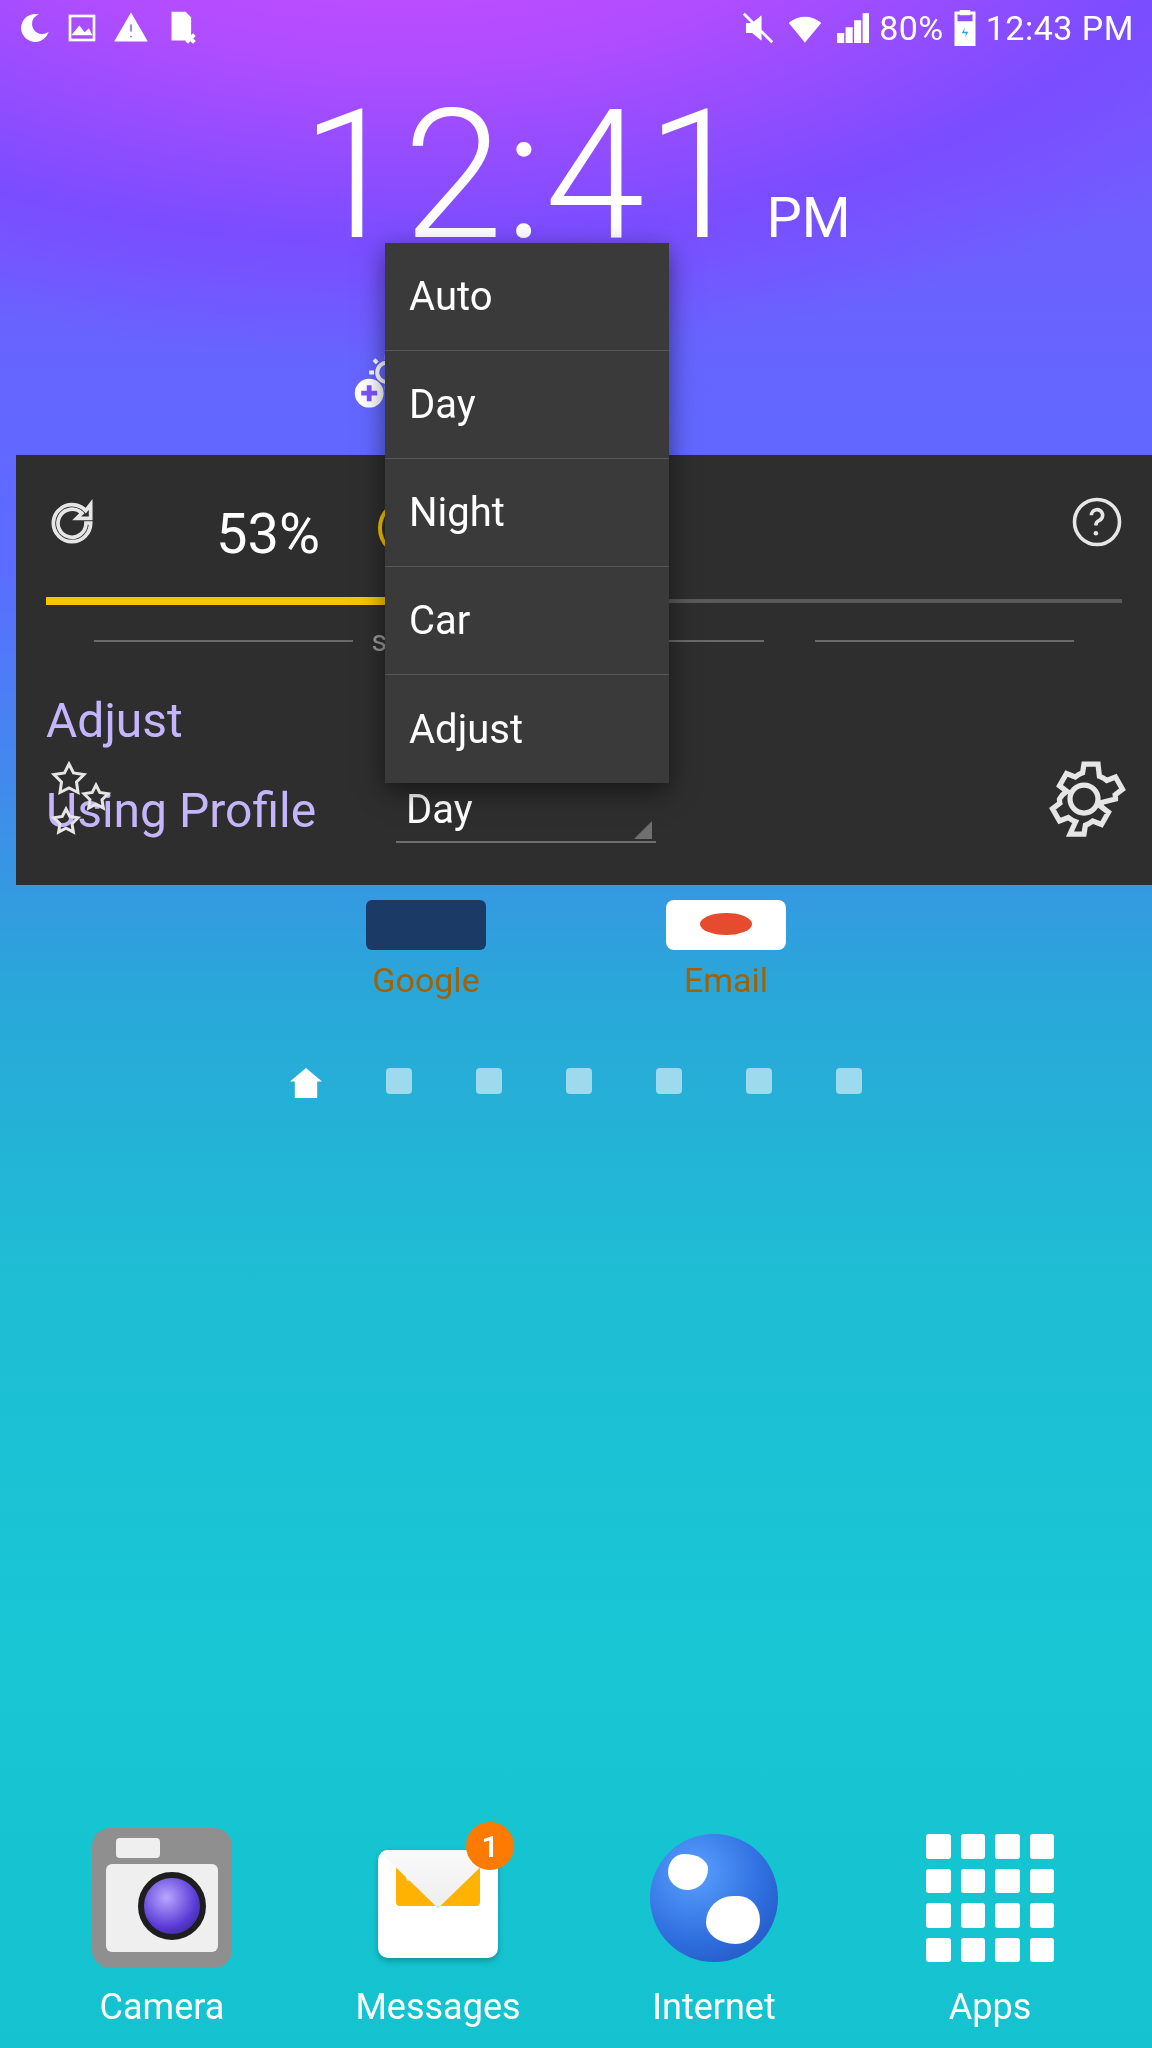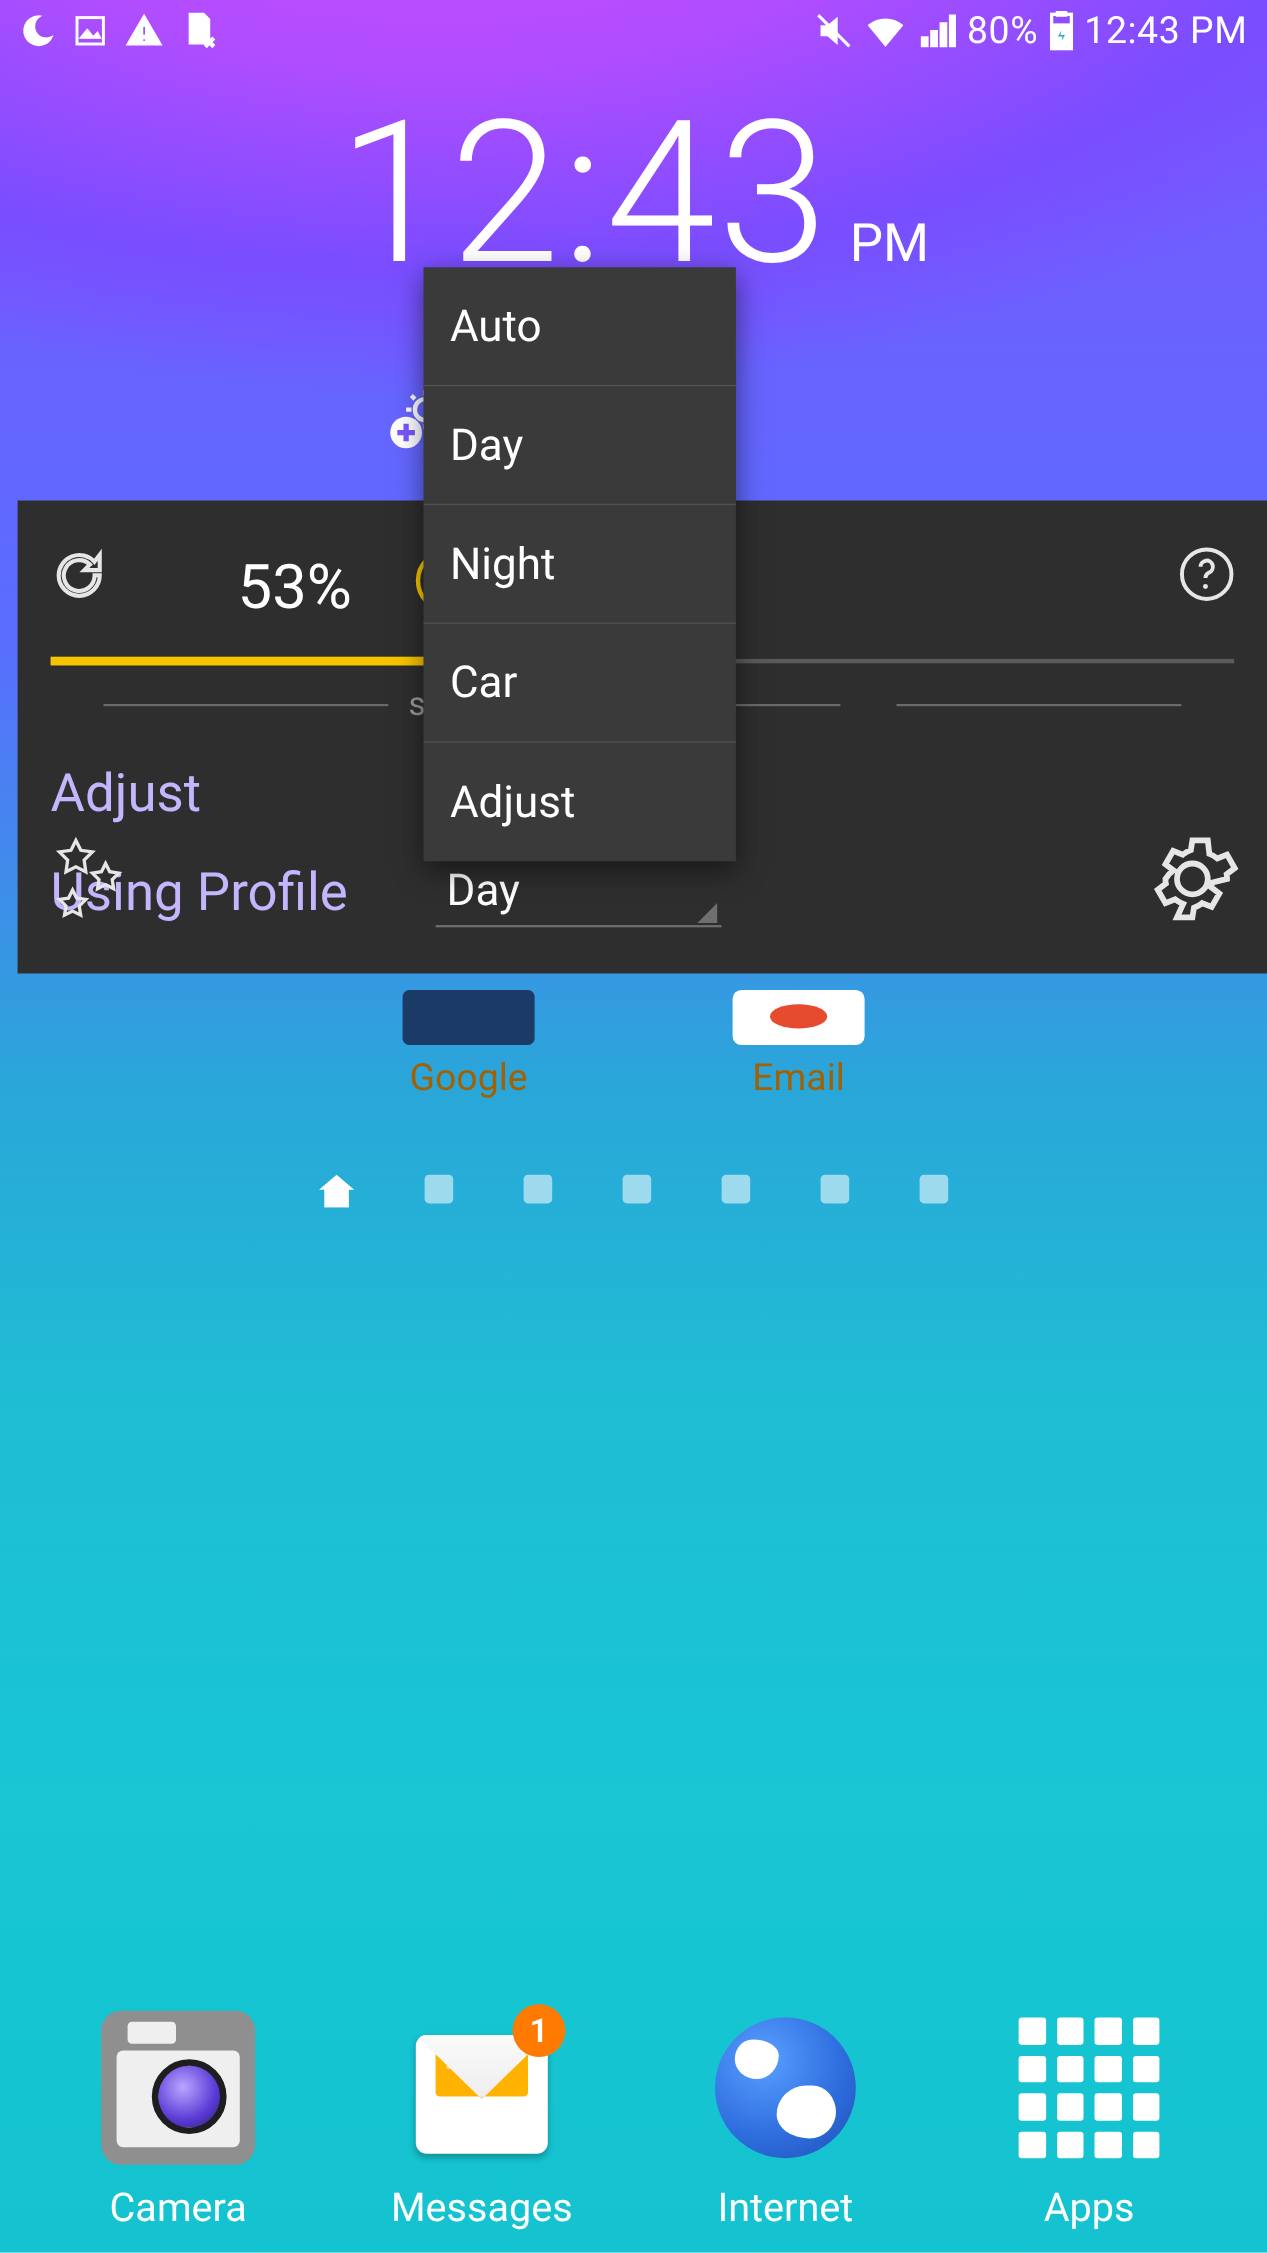--- a/index.html
+++ b/index.html
@@ -26,21 +26,21 @@
   .status-bar svg { fill: #fff; stroke: #fff; }
   .status-text { font-size: 34px; letter-spacing: 0.5px; }
 
   
   .clock {
     position: absolute; top: 70px; left: 0; right: 0;
     text-align: center; color: #fff;
   }
   .clock .time-row { display: inline-flex; align-items: baseline; gap: 12px; }
   .clock .time { font-size: 180px; font-weight: 300; letter-spacing: 2px; }
-  .clock .ampm { font-size: 48px; font-weight: 400; margin-left: 6px; }
+  .clock .ampm { font-size: 56px; font-weight: 400; margin-left: 6px; }
   .clock .date { font-size: 44px; margin-top: -10px; font-weight: 400; }
 
   .weather-plus {
     position: absolute; top: 350px; left: 350px; color: #fff; font-size: 52px;
   }
   .tap-text {
     position: absolute; top: 430px; left: 0; right: 0; text-align: center;
     color: #fff; font-size: 40px;
   }
 
@@ -264,21 +264,21 @@
           <rect x="4" y="0" width="6" height="3" fill="#fff"></rect>
           <path d="M8 9l-4 7h3l-1 5 4-7H7l1-5z" fill="#2aa6d9"></path>
         </svg>
     </span>
     <span class="status-text">12:43 PM</span>
   </div>
 </div>
 
 <div class="clock">
   <div class="time-row">
-    <span class="time">12:43</span>
+    <span class="time">12:41</span>
     <span class="ampm">PM</span>
   </div>
   <div class="date">Fri, Sep</div>
 </div>
 
 <div class="weather-plus">
   <svg width="64" height="64" viewBox="0 0 40 40">
     <g stroke="#fff" stroke-width="2.5" fill="none">
       <circle cx="23" cy="14" r="6"></circle>
       <path d="M23 3v3M23 22v3M12 14h3M31 14h3M15 6l2 2M29 6l-2 2"></path>

